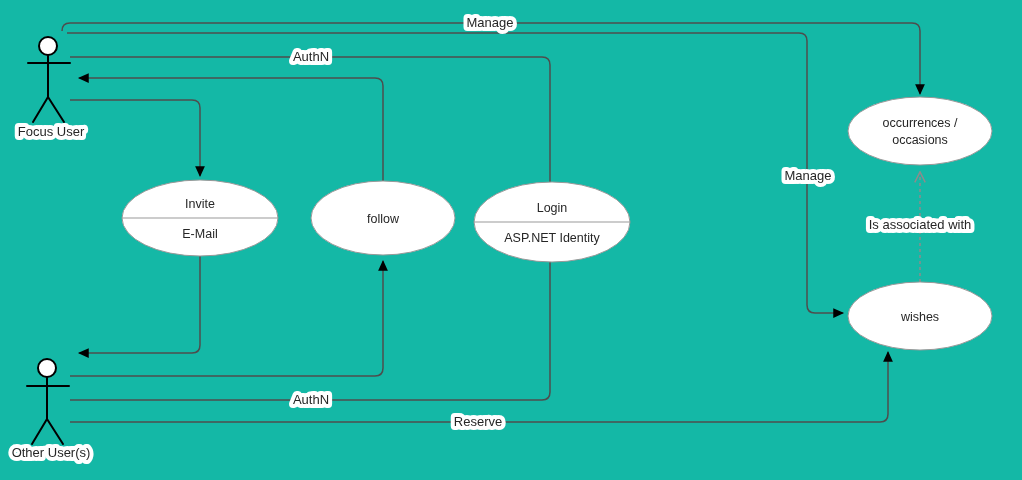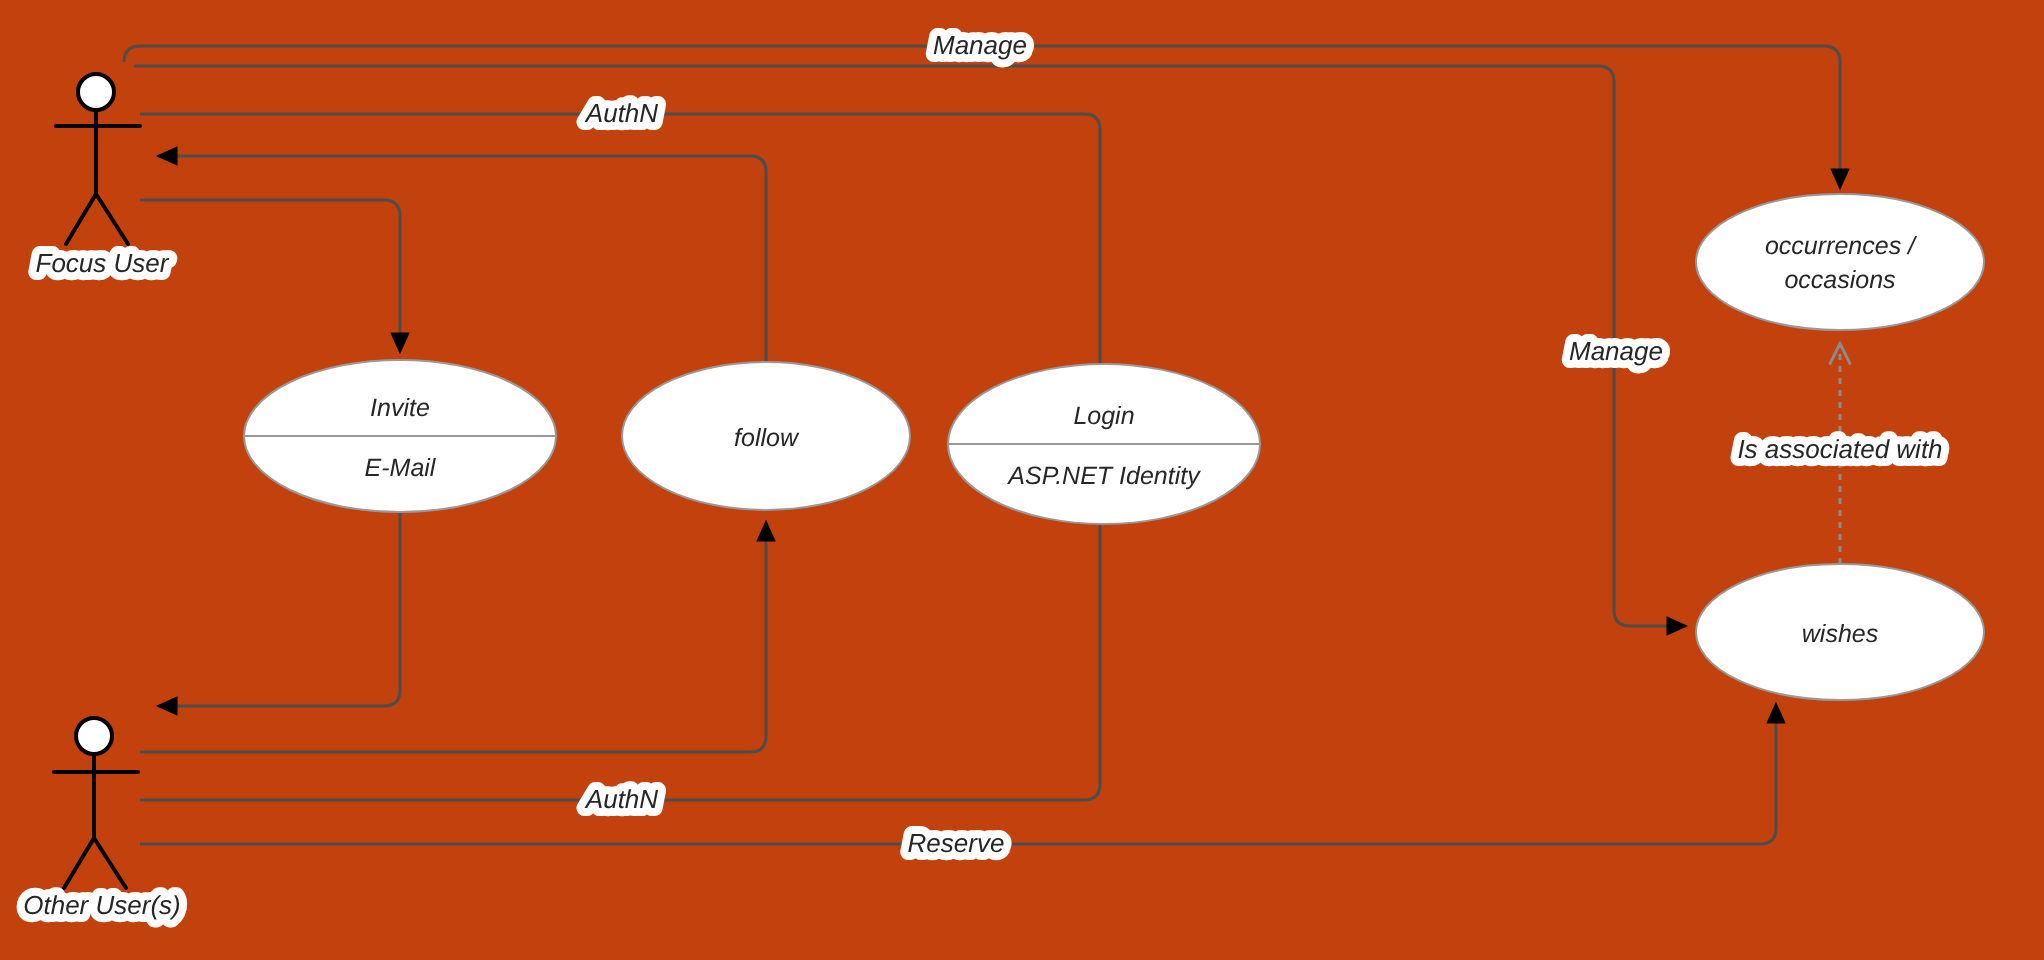--- a/index.html
+++ b/index.html
@@ -1,16 +1,16 @@
 <!DOCTYPE html>
 <html><head>
 <meta charset="utf-8">
 <style>
   html, body { margin: 0; padding: 0; background: #ffffff; }
-  .canvas-wrap { width: 1022px; height: 480px; position: relative; background: #c2410c; font-style: italic; }
+  .canvas-wrap { width: 1022px; height: 480px; position: relative; background: #14b8a6; }
   svg { display: block; font-family: "Liberation Sans", "DejaVu Sans", sans-serif; }
   .edge { fill: none; stroke: #4d4d4d; stroke-width: 1.5; }
   .edge-dashed { fill: none; stroke: #8c8c8c; stroke-width: 1.5; stroke-dasharray: 3 3; }
   .node-ellipse { fill: #ffffff; stroke: #999999; stroke-width: 1; }
   .divider { stroke: #999999; stroke-width: 1; }
   .actor { stroke: #000000; stroke-width: 2; fill: none; stroke-linecap: round; }
   .actor-head { fill: #ffffff; }
   text {
     fill: #262626;
     font-size: 12.5px;

